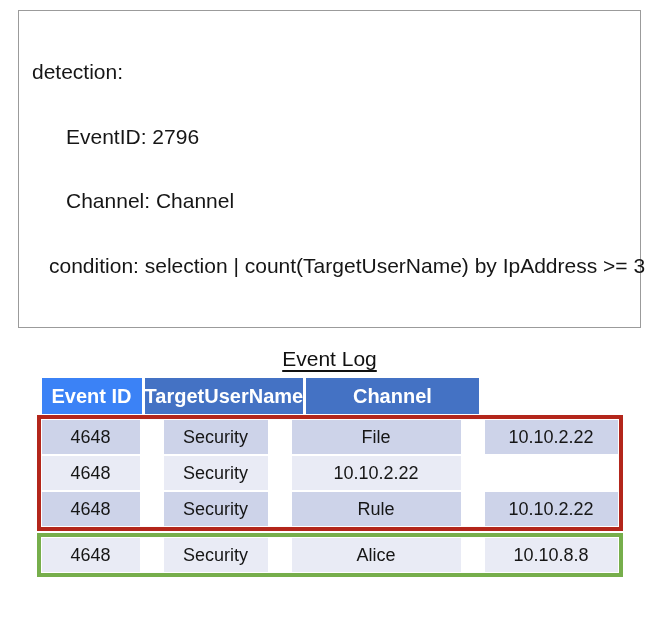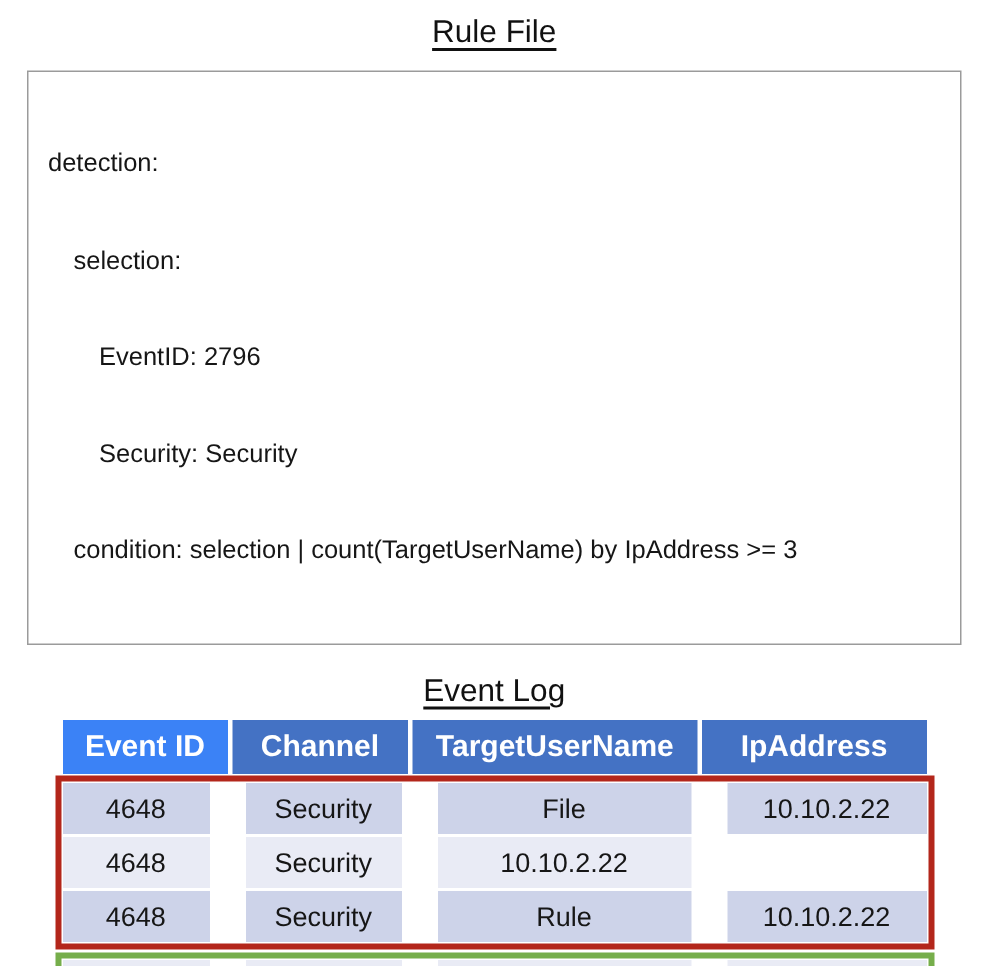--- a/index.html
+++ b/index.html
@@ -20,21 +20,21 @@
   }
   .title-rule { margin-bottom: 13px; }
   .title-event { margin-top: 19px; margin-bottom: 7px; text-decoration: underline; }
 
   .rule-box {
     width: 623px;
     margin: 0 auto;
     border: 1px solid #9b9b9b;
     background: #ffffff;
     padding: 7px 12px 8px 13px;
-    font-size: 17px;
+    font-size: 21px;
     line-height: 21.5px;
     color: #161616;
     white-space: pre;
   }
   .rule-line.indent-0 { padding-left: 0; }
   .rule-line.indent-1 { padding-left: 17px; }
   .rule-line.indent-2 { padding-left: 34px; }
 
   .event-table { width: 586px; margin: 0 auto; }
 
@@ -74,40 +74,37 @@
     color: #161616;
   }
   .band-dark .tcell { background: #CDD3E9; }
   .band-light .tcell { background: #E9EBF5; }
 </style>
 </head>
 <body>
 
 <div class="page">
 
-  <div class="fig-title title-rule">Rule File</div>
 
   <div class="rule-box">
     <div class="rule-line indent-0">detection:</div>
-    <div class="rule-line indent-1">selection:</div>
     <div class="rule-line indent-2">EventID: 2796</div>
-    <div class="rule-line indent-2">Security: Security</div>
+    <div class="rule-line indent-2">Channel: Channel</div>
     <div class="rule-line indent-1">condition: selection | count(TargetUserName) by IpAddress &gt;= 3</div>
   </div>
 
   <div class="fig-title title-event">Event Log</div>
 
   <div class="event-table">
 
     <div class="thead">
       <div class="trow">
         <div class="hcell" style="background: #3b82f6;">Event ID</div>
+        <div class="hcell" style="background: rgb(68, 114, 196);">TargetUserName</div>
         <div class="hcell" style="background: rgb(68, 114, 196);">Channel</div>
-        <div class="hcell" style="background: rgb(68, 114, 196);">TargetUserName</div>
-        <div class="hcell" style="background: rgb(68, 114, 196);">IpAddress</div>
       </div>
     </div>
 
     <div class="group-outline group-alert" style="border-color: rgb(179, 38, 27);">
         <div class="trow band-dark">
           <div class="tcell">4648</div>
           <div class="tcell">Security</div>
           <div class="tcell">File</div>
           <div class="tcell">10.10.2.22</div>
         </div>

